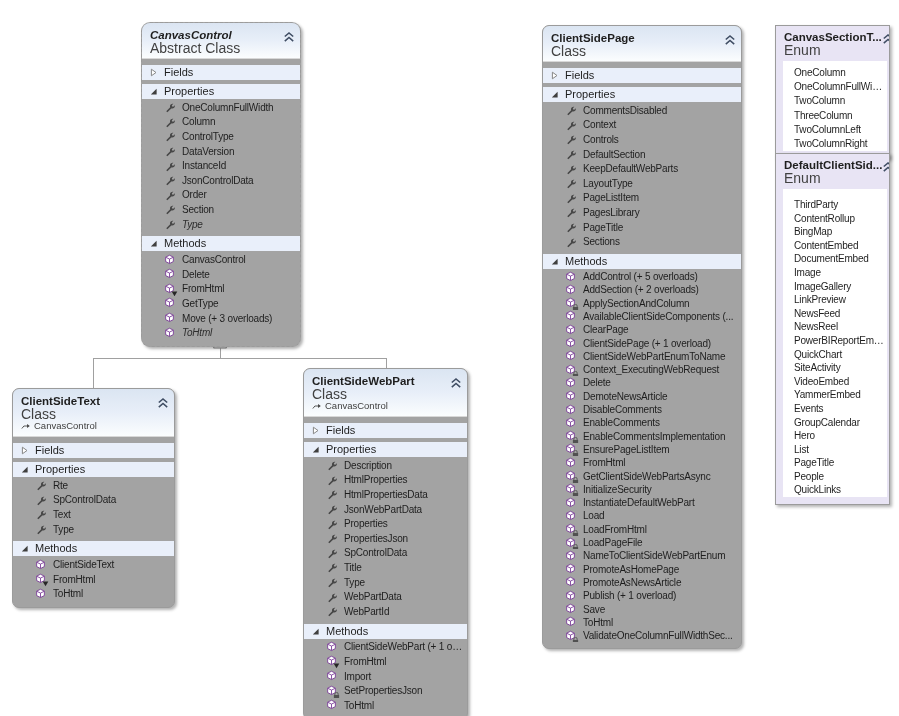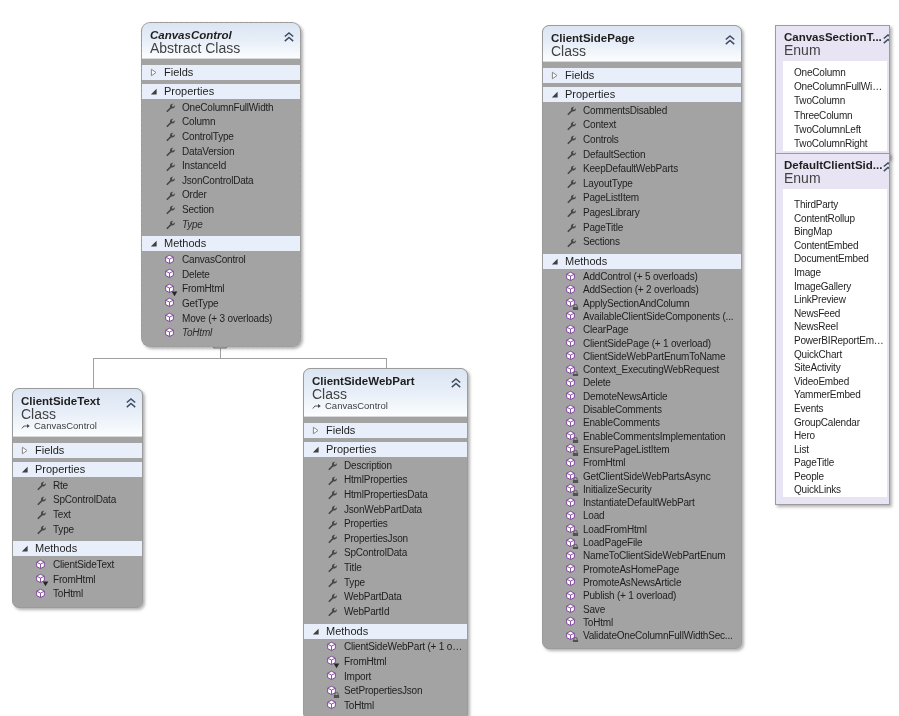--- a/index.html
+++ b/index.html
@@ -227,21 +227,21 @@
                 <path d="M8 1.8 L13.6 4.6 V11 L8 13.9 L2.4 11 V4.6 Z" fill="#ffffff" stroke="#7a3e98" stroke-width="1.3"></path>
                 <path d="M2.6 4.8 L8 7.4 L13.4 4.8 M8 7.4 V13.6" stroke="#7a3e98" stroke-width="1.3" fill="none"></path>
               </svg>
             </span>
             <span class="member-label">ToHtml</span>
           </div>
         </div>
       </div>
   </div>
 
-  <div class="uml-box" style="left:12px;top:388px;width:131px;">
+  <div class="uml-box" style="left:12px;top:388px;width:163px;">
     <div class="box-header">
       <div>
         <div class="box-title">ClientSideText</div>
         <div class="box-subtitle">Class</div>
         <div class="box-base">
           <svg width="10" height="8" viewBox="0 0 12 9">
               <path d="M1 7.5 L3.5 4.5 H9" stroke="#4a4a4a" fill="none" stroke-width="1.1"></path>
               <path d="M7.2 2.2 L10.6 4.5 L7.2 6.8 Z" fill="#4a4a4a"></path>
             </svg>
           <span>CanvasControl</span>

